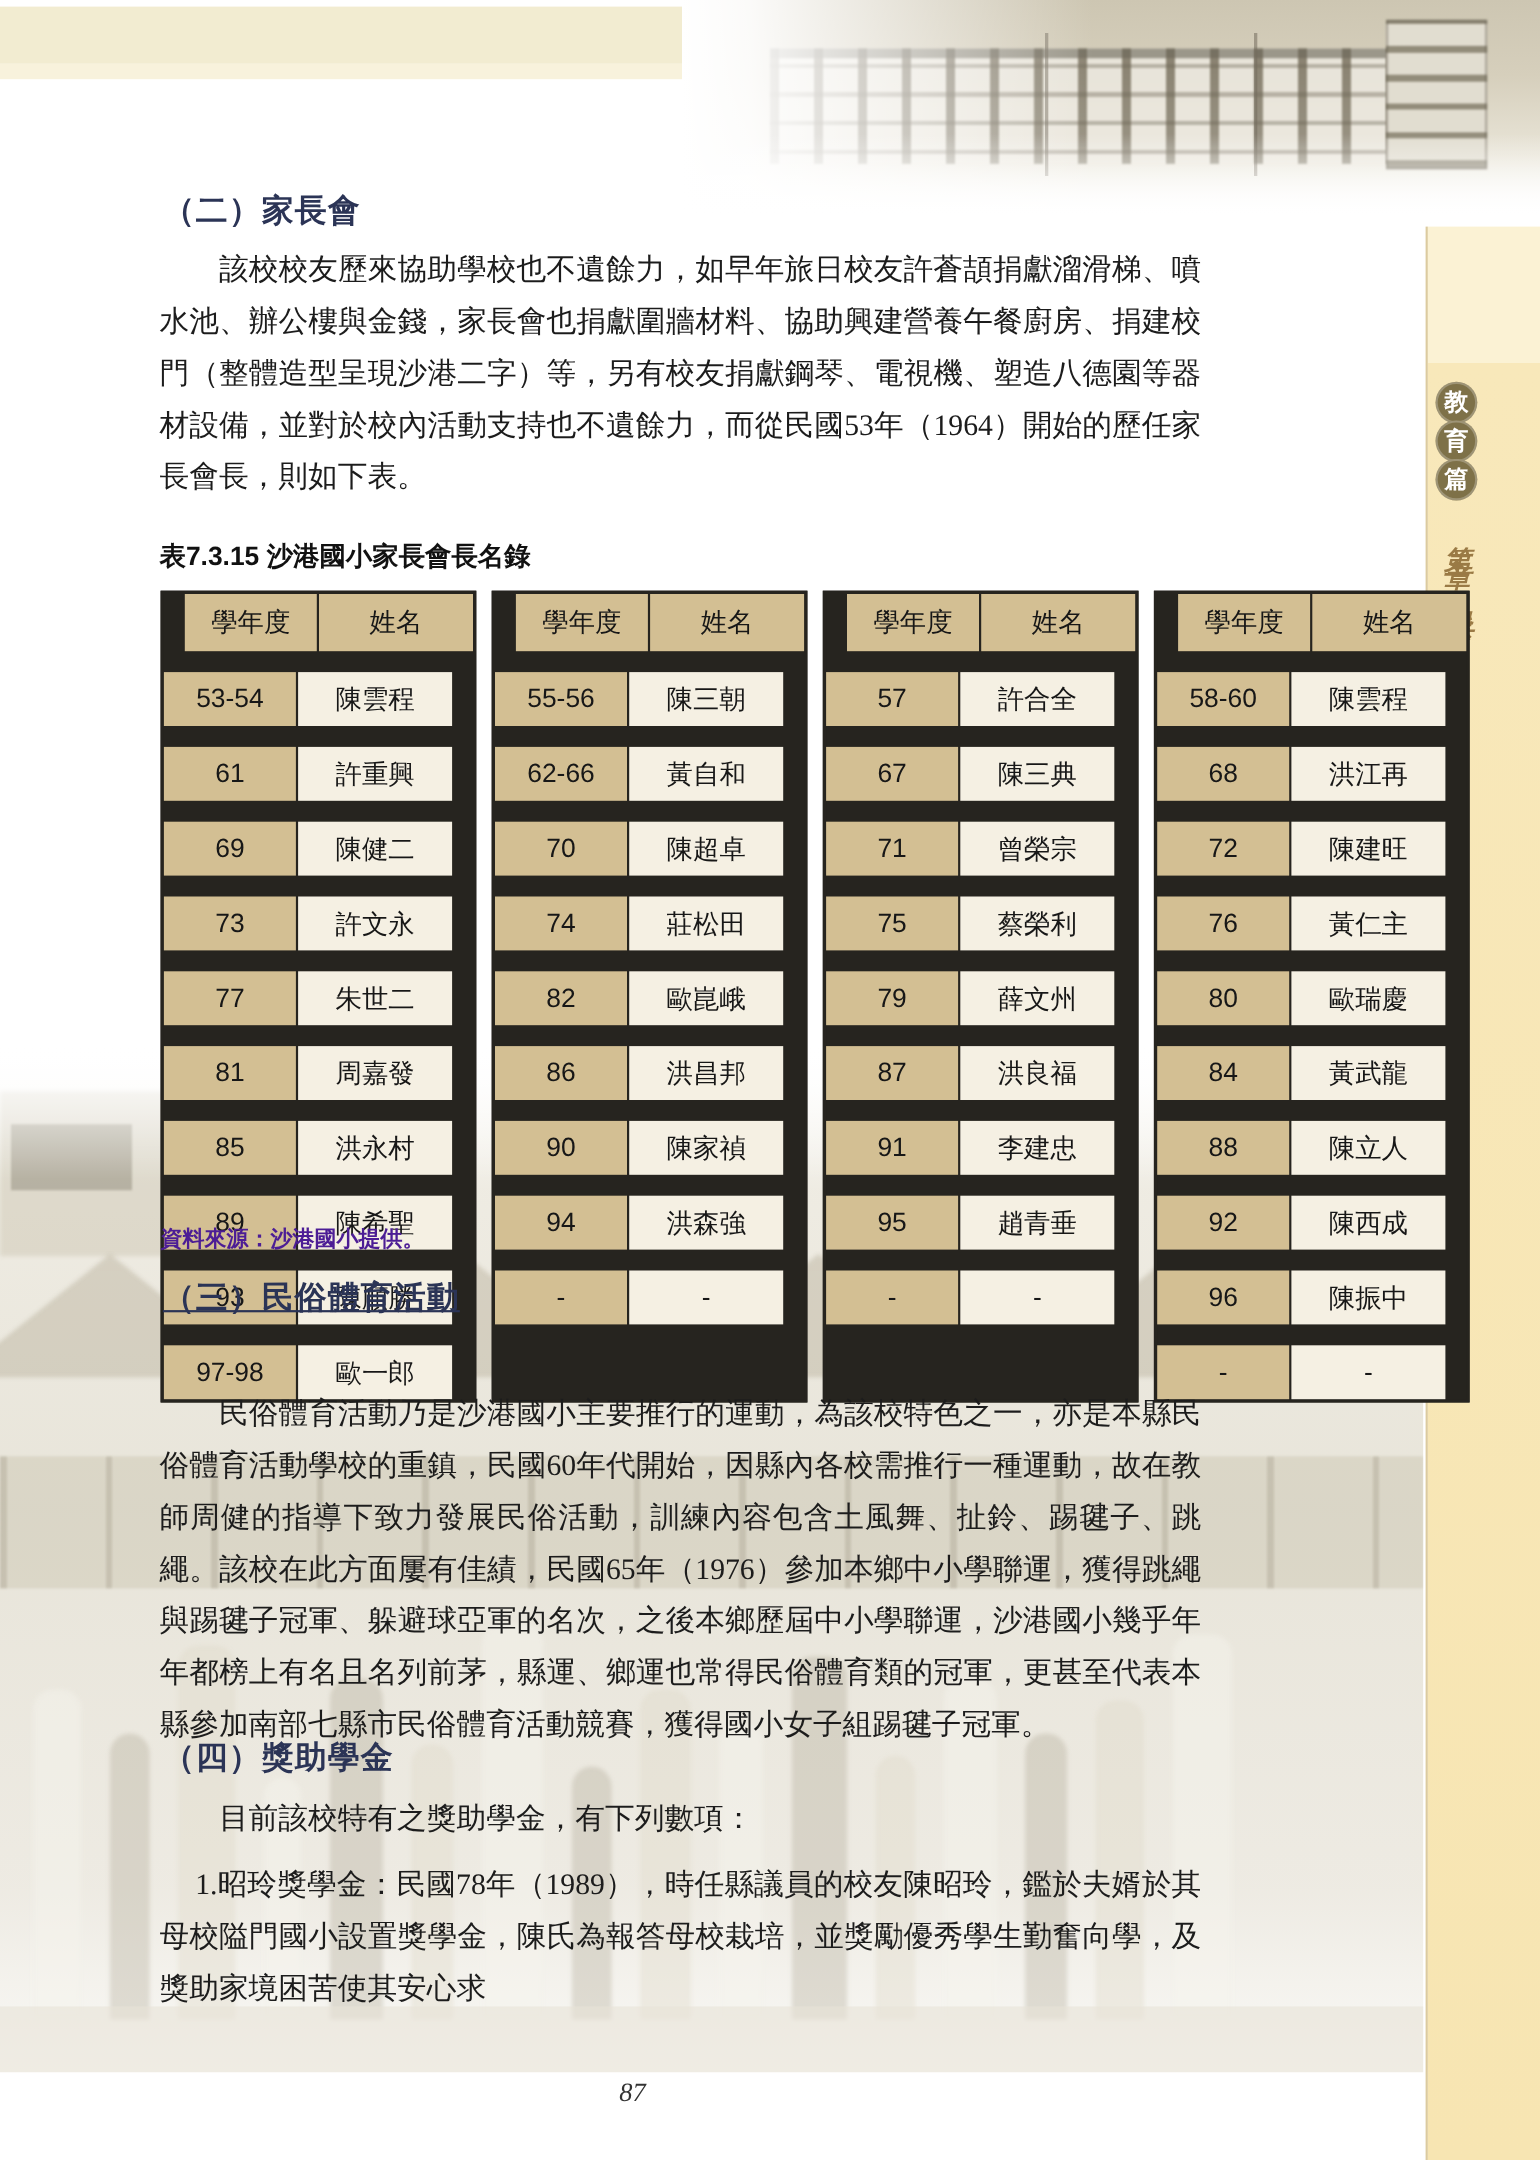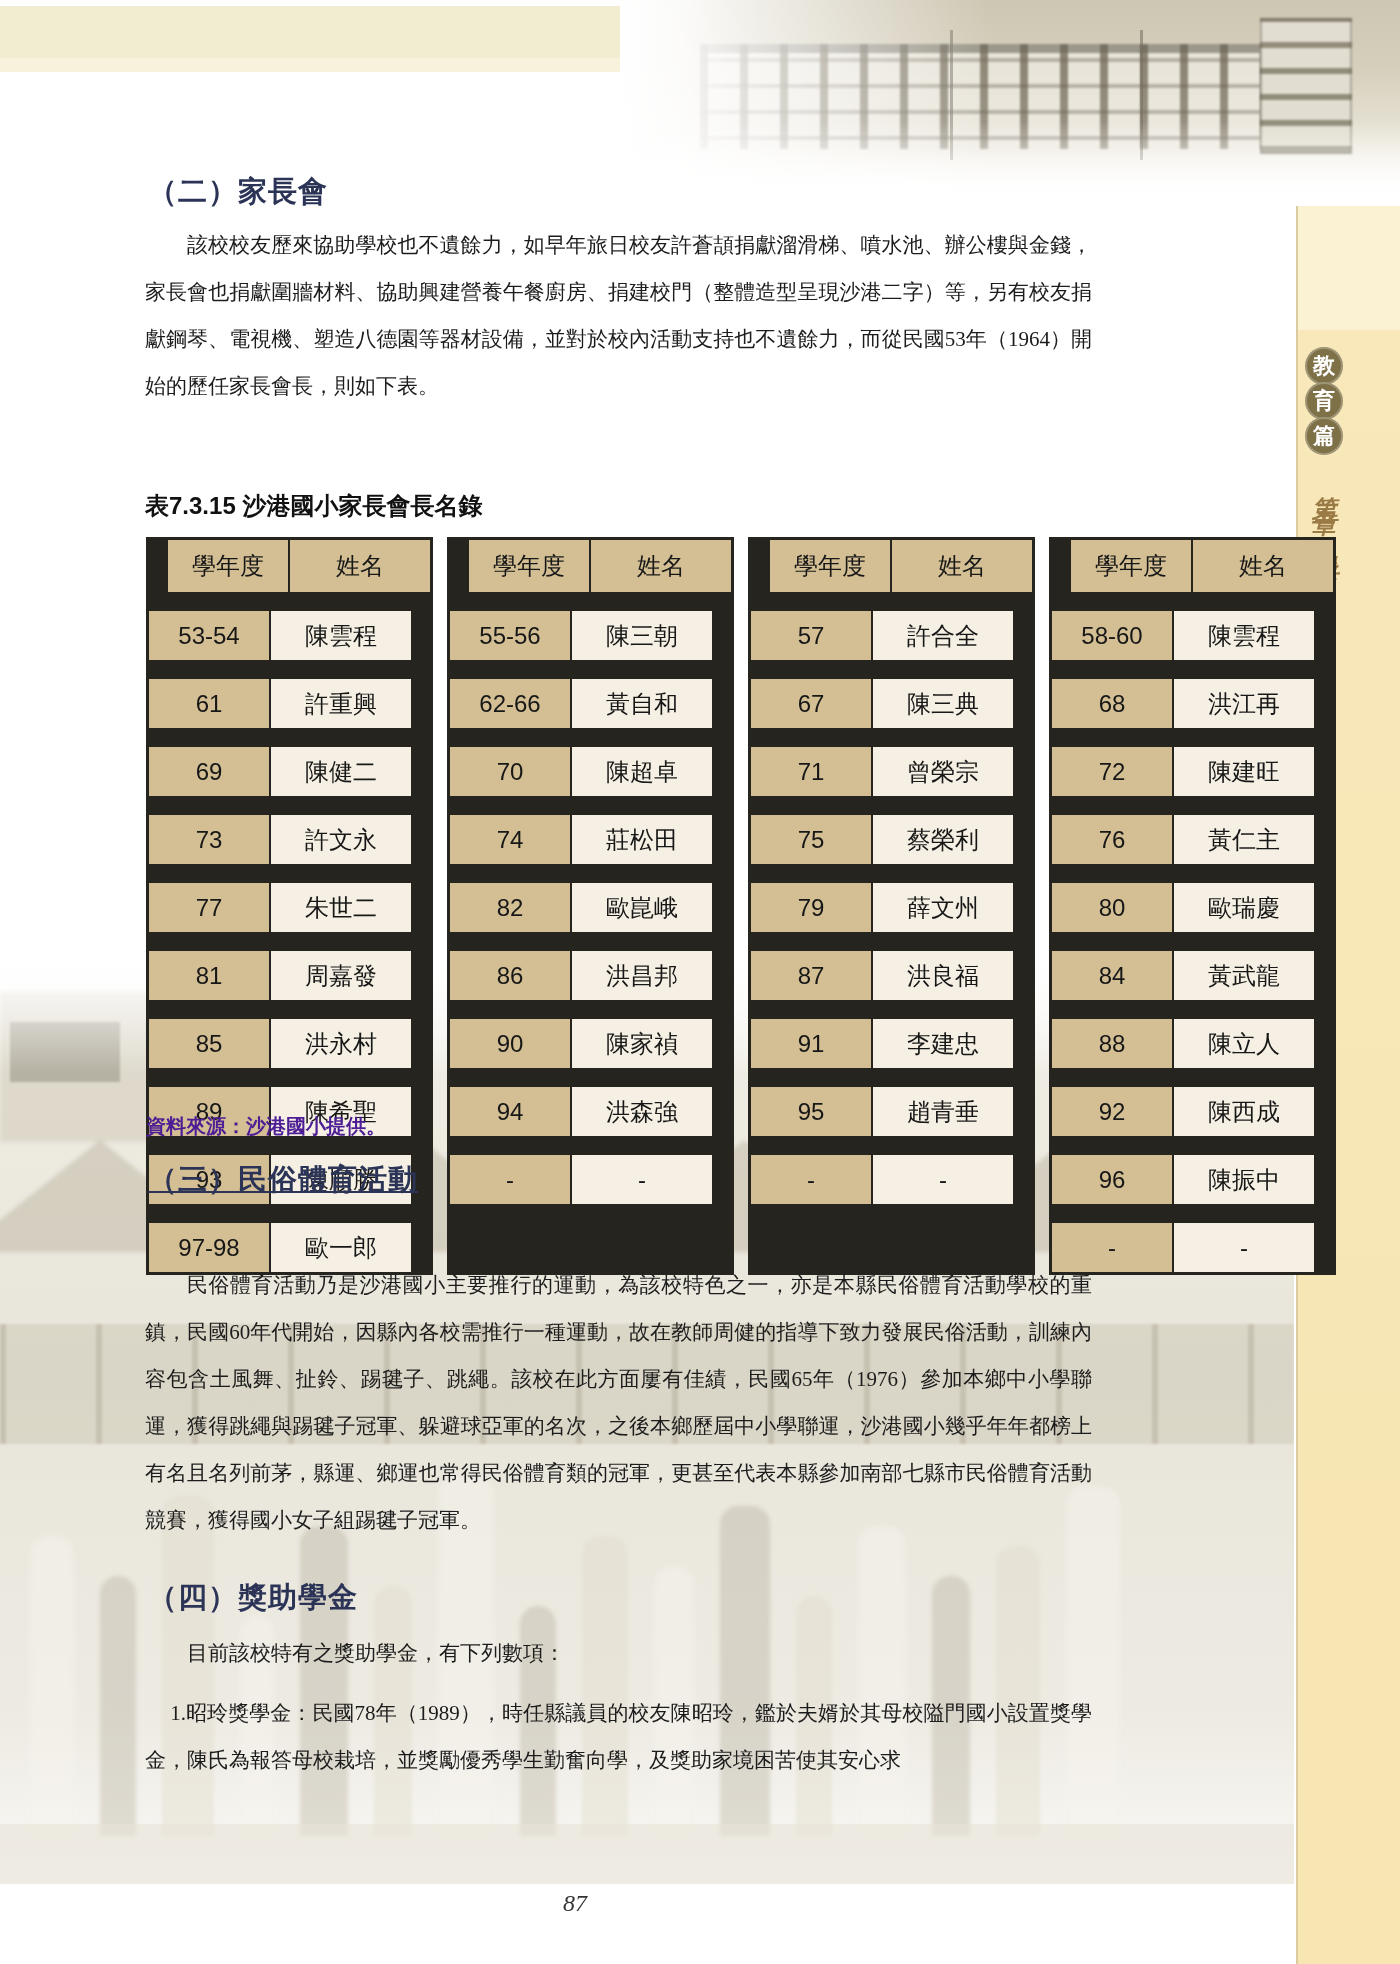--- a/index.html
+++ b/index.html
@@ -55,21 +55,21 @@
   .pb-crowd{position:absolute;left:30px;top:520px;width:1260px;height:364px;display:flex;align-items:flex-end;gap:26px;
             filter:blur(2px);opacity:.55;}
   .pb-person{border-radius:18px 18px 0 0;}
   .pb-ground{position:absolute;left:0;bottom:0;width:1294px;height:60px;background:rgba(231,227,215,.6);}
   .pb-fade-top{position:absolute;left:0;top:0;width:1294px;height:120px;
                background:linear-gradient(180deg,#ffffff 0%,rgba(255,255,255,0) 100%);}
 
   
   .sec-heading{position:absolute;left:148px;font-size:29px;font-weight:700;color:#2b3456;letter-spacing:1px;}
   .h-s2{top:172px;} .h-s3{top:1160px;text-decoration:underline;} .h-s4{top:1578px;text-align:center;}
-  .body-par{position:absolute;left:145px;width:947px;font-size:21px;line-height:47px;
+  .body-par{position:absolute;left:145px;width:947px;font-size:27px;line-height:47px;
             text-align:justify;text-justify:inter-ideograph;color:#1c1c1c;}
   .p-s2{top:222px;text-indent:2em;}
   .p-s3{top:1262px;text-indent:2em;}
   .p-s4a{top:1630px;text-indent:2em;}
   .p-s4b{top:1690px;text-indent:1.2em;}
 
   
   .table-caption{position:absolute;left:145px;top:490px;font-size:24px;font-weight:700;
                  font-family:"Liberation Sans","DejaVu Sans",sans-serif;color:#111;}
   .chair-table{position:absolute;left:146px;top:537px;display:flex;gap:14px;

